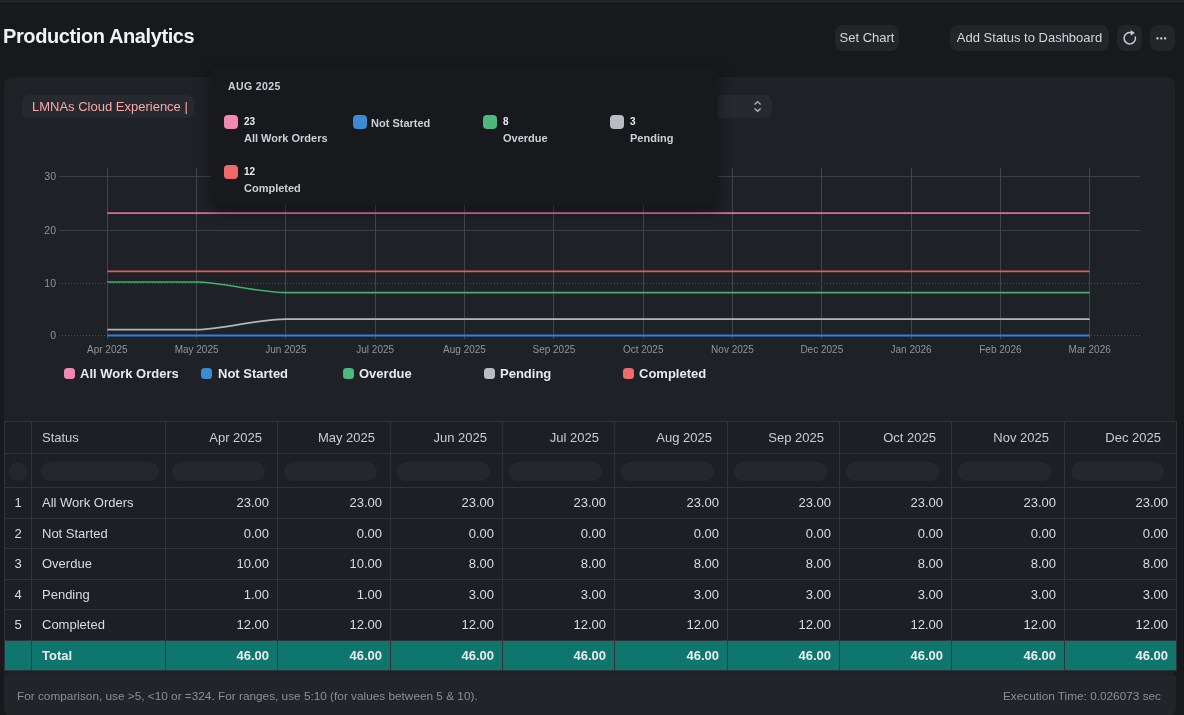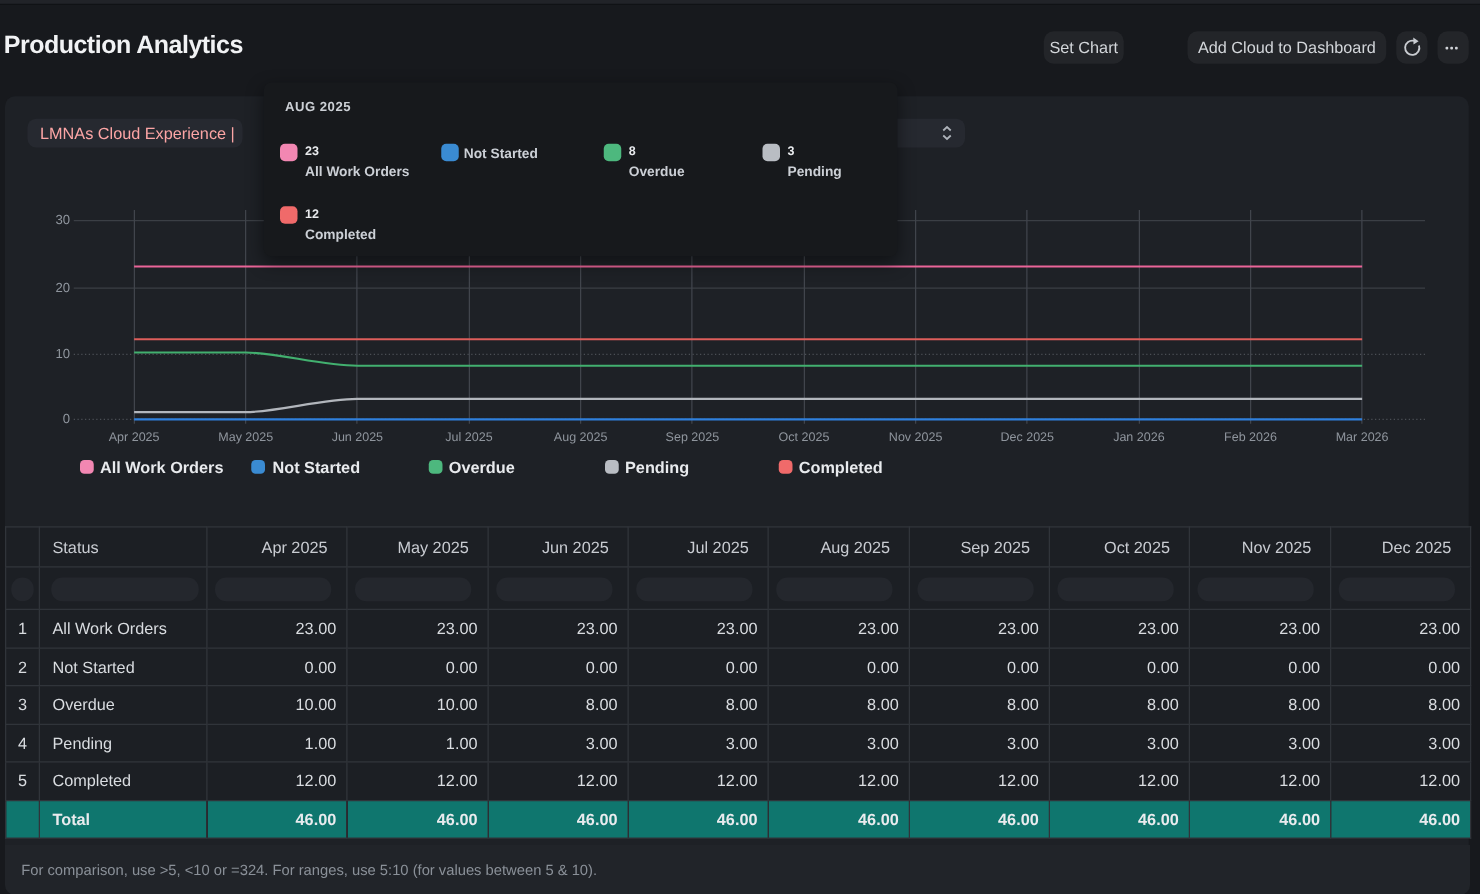--- a/index.html
+++ b/index.html
@@ -34,21 +34,21 @@
 #tbl .trow td { font-weight:bold; color:#e9ebee; }
 .finp { background:#24272d; border-radius:9px; height:19px; margin-top:2px; }
 #footer { left:4px; top:676px; width:1172px; height:40px; background:#212429; border-radius:0 0 8px 8px;
   font-size:11.8px; color:#8a9098; line-height:40px; }
 </style>
 </head>
 <body>
 <div class="abs" id="topstrip"></div>
 <div class="abs" id="title">Production Analytics</div>
 <div class="abs btn" style="left:835px; width:64px;">Set Chart</div>
-<div class="abs btn" style="left:950px; width:159px;">Add Cloud to Dashboard</div>
+<div class="abs btn" style="left:950px; width:159px;">Add Status to Dashboard</div>
 <div class="abs btn" style="left:1117px; width:25px;">
 <svg width="25" height="26" viewBox="0 0 25 26" style="display:block">
 <path d="M 14.2 7.7 A 5.7 5.7 0 1 0 18.2 11.4" fill="none" stroke="#c9ccd1" stroke-width="1.5"></path>
 <path d="M 13.6 4.9 L 17.9 7.9 L 13.8 10.6 Z" fill="#c9ccd1"></path>
 </svg>
 </div>
 <div class="abs btn" style="left:1150px; width:25px;">
 <svg width="25" height="26" viewBox="0 0 25 26" style="display:block">
 <rect x="6.4" y="12.3" width="2.2" height="2.2" rx="0.8" fill="#d0d3d8"></rect>
 <rect x="10.2" y="12.3" width="2.2" height="2.2" rx="0.8" fill="#d0d3d8"></rect>
@@ -282,13 +282,14 @@
         <td class="num">46.00</td>
         <td class="num">46.00</td>
         <td class="num">46.00</td>
         <td class="num">46.00</td>
       </tr>
 </tbody>
   </table>
 
 <div class="abs" id="footer">
 <span style="padding-left:13px;">For comparison, use &gt;5, &lt;10 or =324. For ranges, use 5:10 (for values between 5 &amp; 10).</span>
+<span style="position:absolute; right:15px;">Execution Time: 0.026073 sec</span>
 </div>
 
 </body></html>

